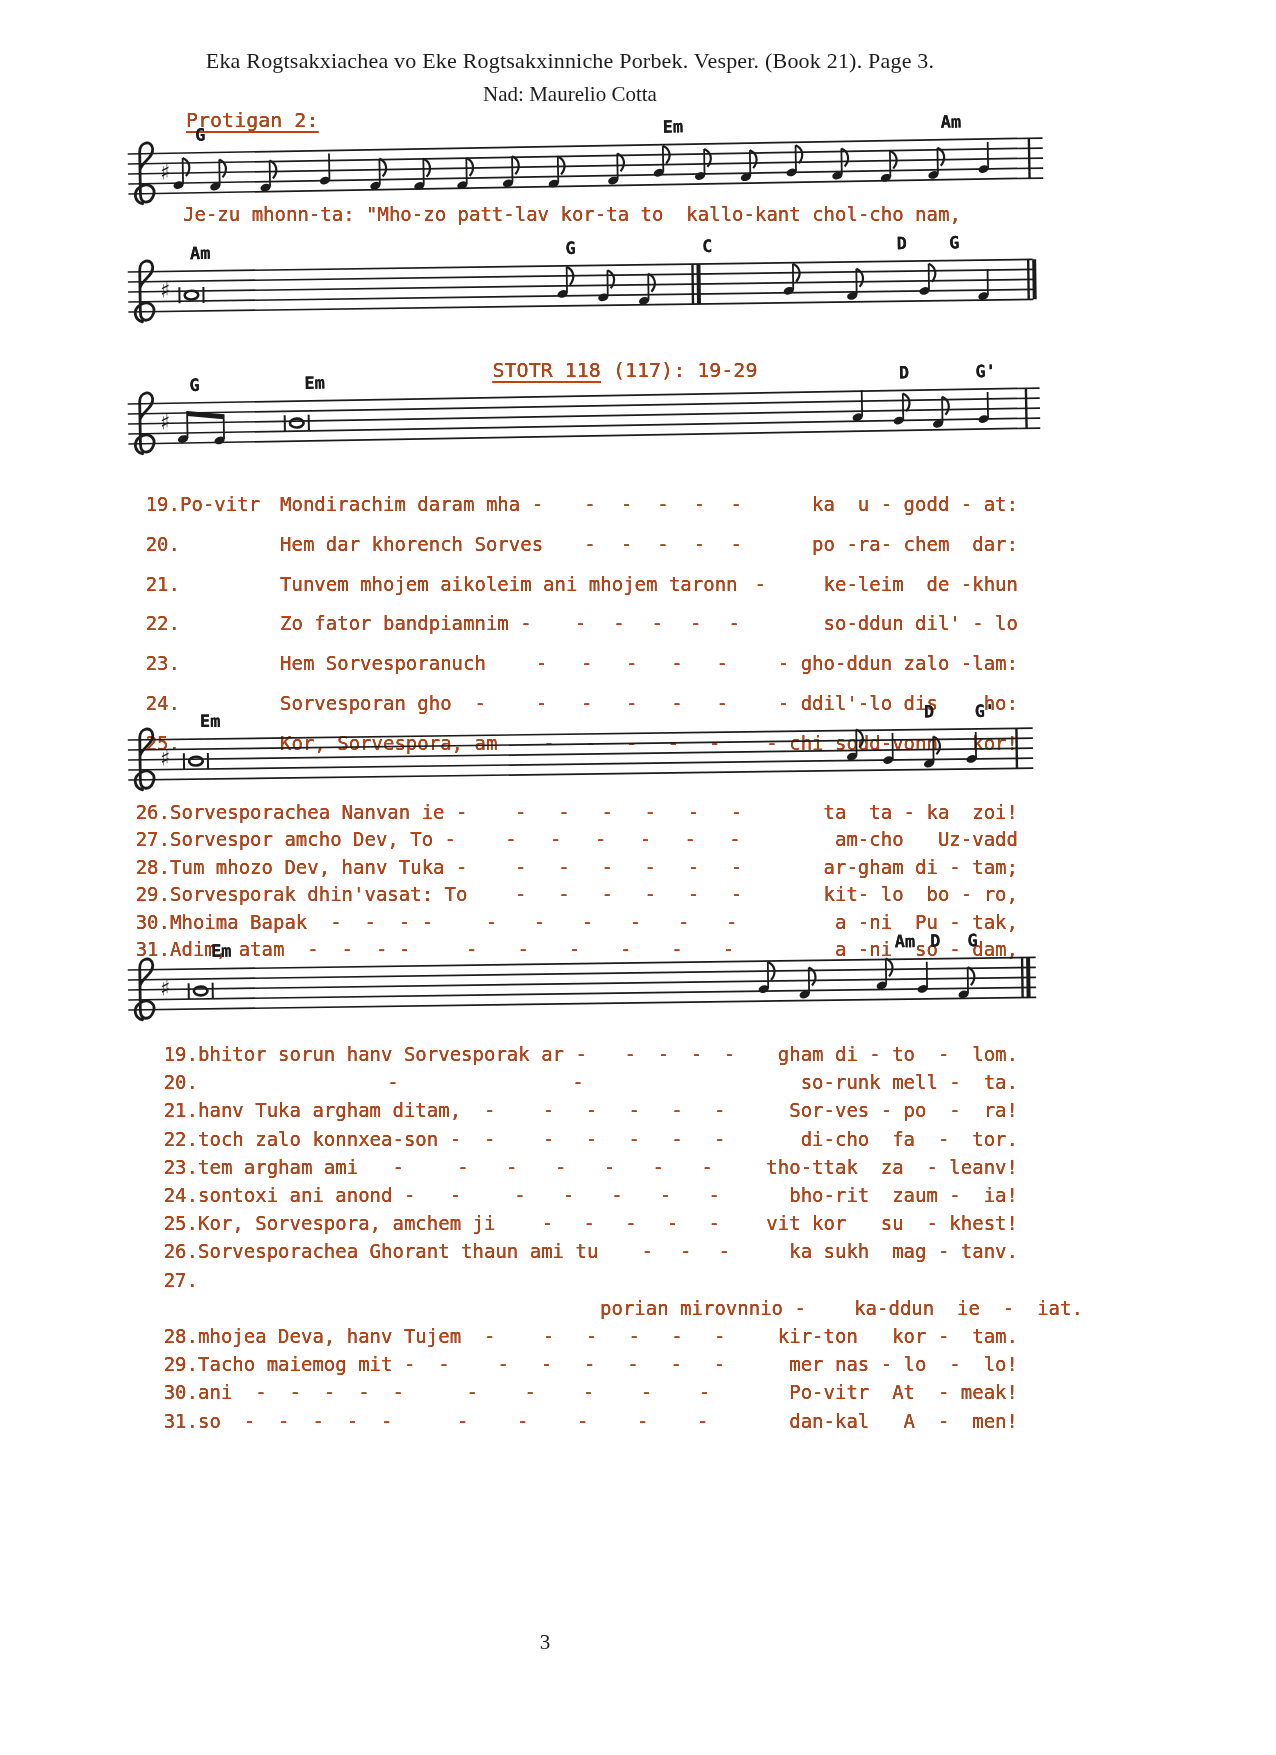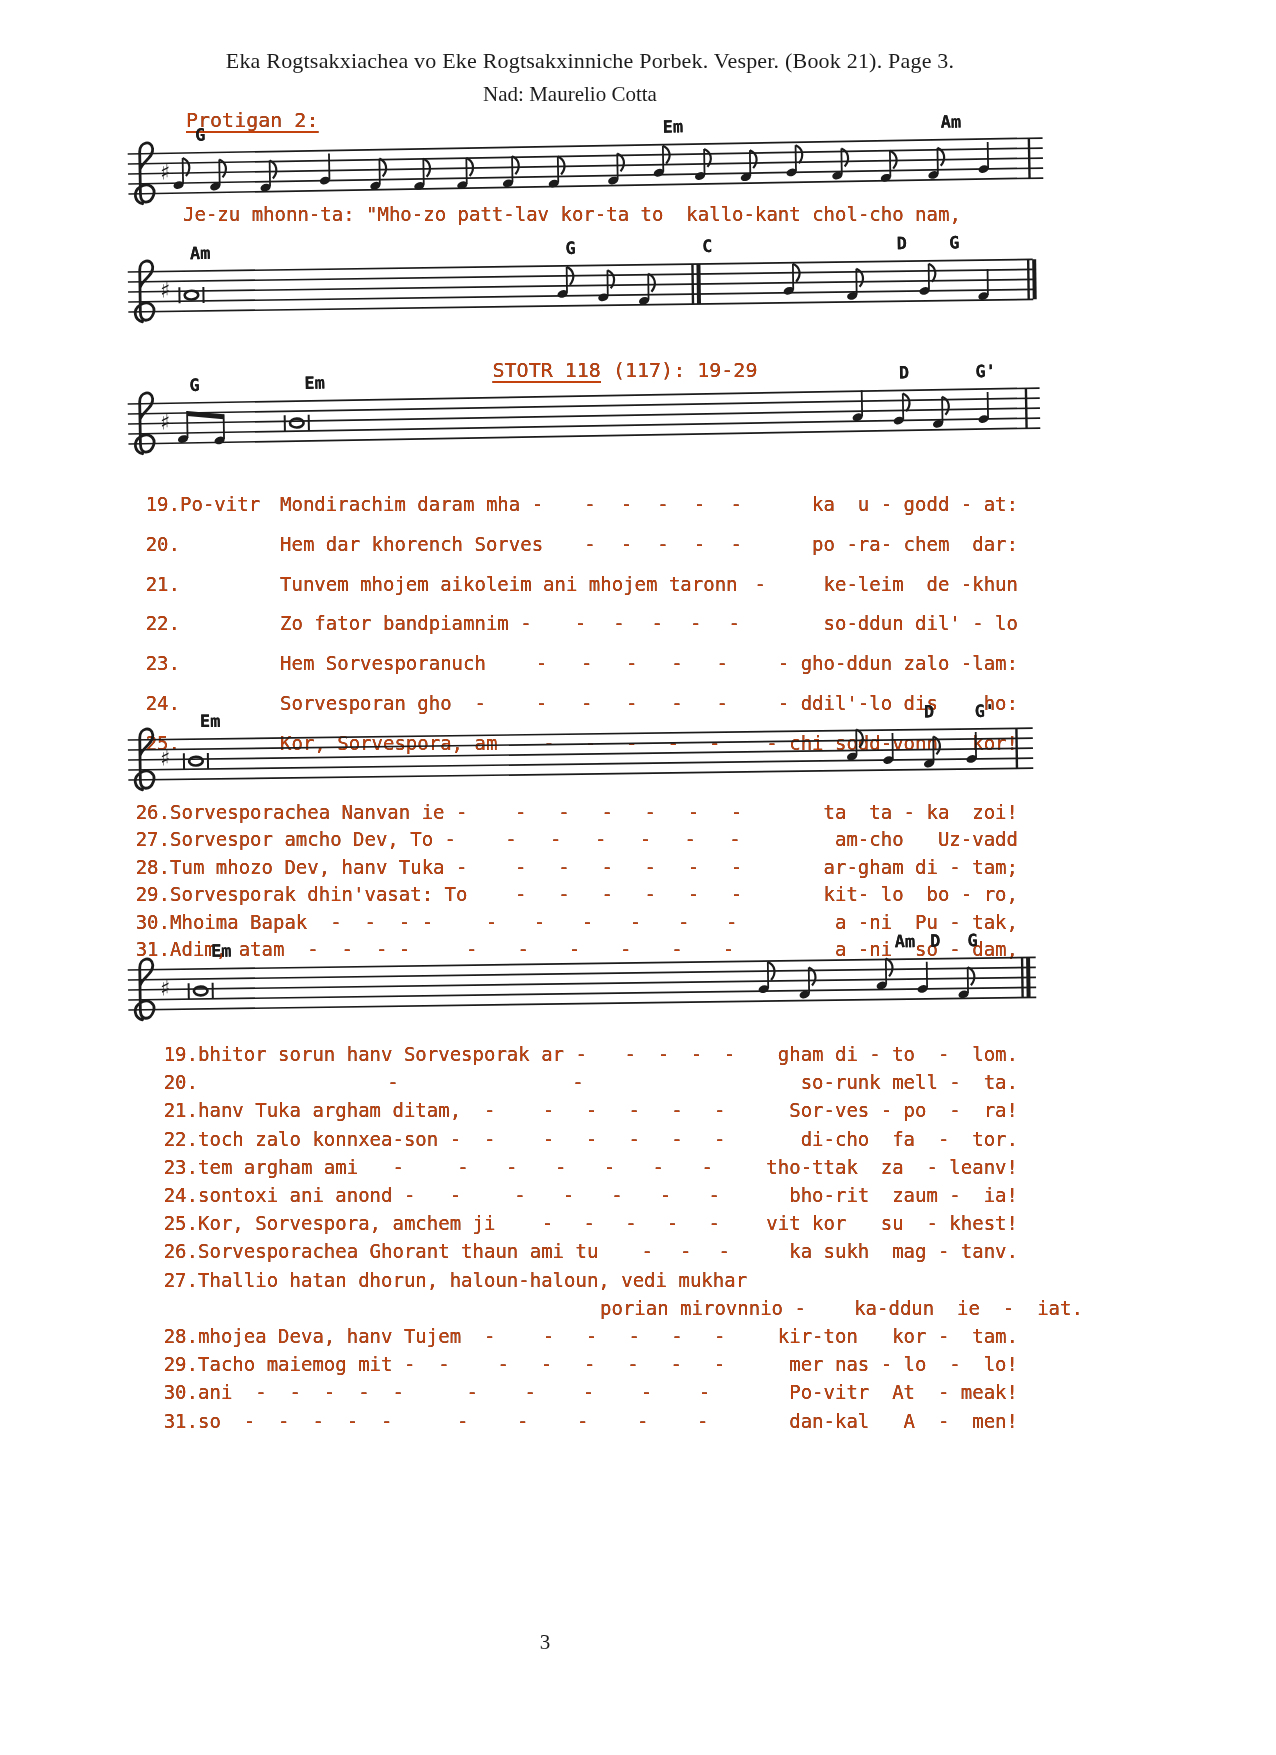--- a/index.html
+++ b/index.html
@@ -6,21 +6,21 @@
   #page{
     position:relative;width:1276px;height:1755px;margin:0 auto;
     background:#ffffff;overflow:hidden;
     font-family:"DejaVu Sans Mono", monospace;color:#1b1b1b;
   }
   
   .hdr{
     position:absolute;left:0;width:1140px;text-align:center;
     font-family:"Liberation Serif", serif;color:#1d1d1d;
   }
-  #hdr-line1{top:48px;font-size:22px;letter-spacing:.2px;padding-left:20px;}
+  #hdr-line1{top:48px;font-size:22px;letter-spacing:.2px;}
   #hdr-line2{top:82px;font-size:21px;}
   
   .tw{font-weight:400;color:#c2410c;text-shadow:0 0 .4px #222;}
   #protigan-label{
     position:absolute;top:108px;left:186px;font-size:20px;
     text-decoration:underline;text-underline-offset:4px;text-decoration-thickness:2px;
   }
   .lyric{position:absolute;white-space:pre;font-size:19px;}
   #lyric1{top:203px;left:183px;}
   #lyric2{top:321px;left:176px;}
@@ -649,21 +649,20 @@
         <span class="vstart">Sorvesporachea Ghorant thaun ami tu</span>
         <span class="vmid">
           <span>-</span>
           <span>-</span>
           <span>-</span>
         </span>
         <span class="vend">ka sukh  mag - tanv.</span>
       </div>
       <div class="vrow">
         <span class="vnum">27.</span>
-        <span class="vstart">Thallio hatan dhorun, haloun-haloun, vedi mukhar</span>
         <span class="vmid"></span>
         <span class="vend"></span>
       </div>
       <div class="vrow">
         <span class="vnum"></span>
         <span class="vstart cont">porian mirovnnio -</span>
         <span class="vmid"></span>
         <span class="vend">ka-ddun  ie  -  iat.</span>
       </div>
       <div class="vrow">

